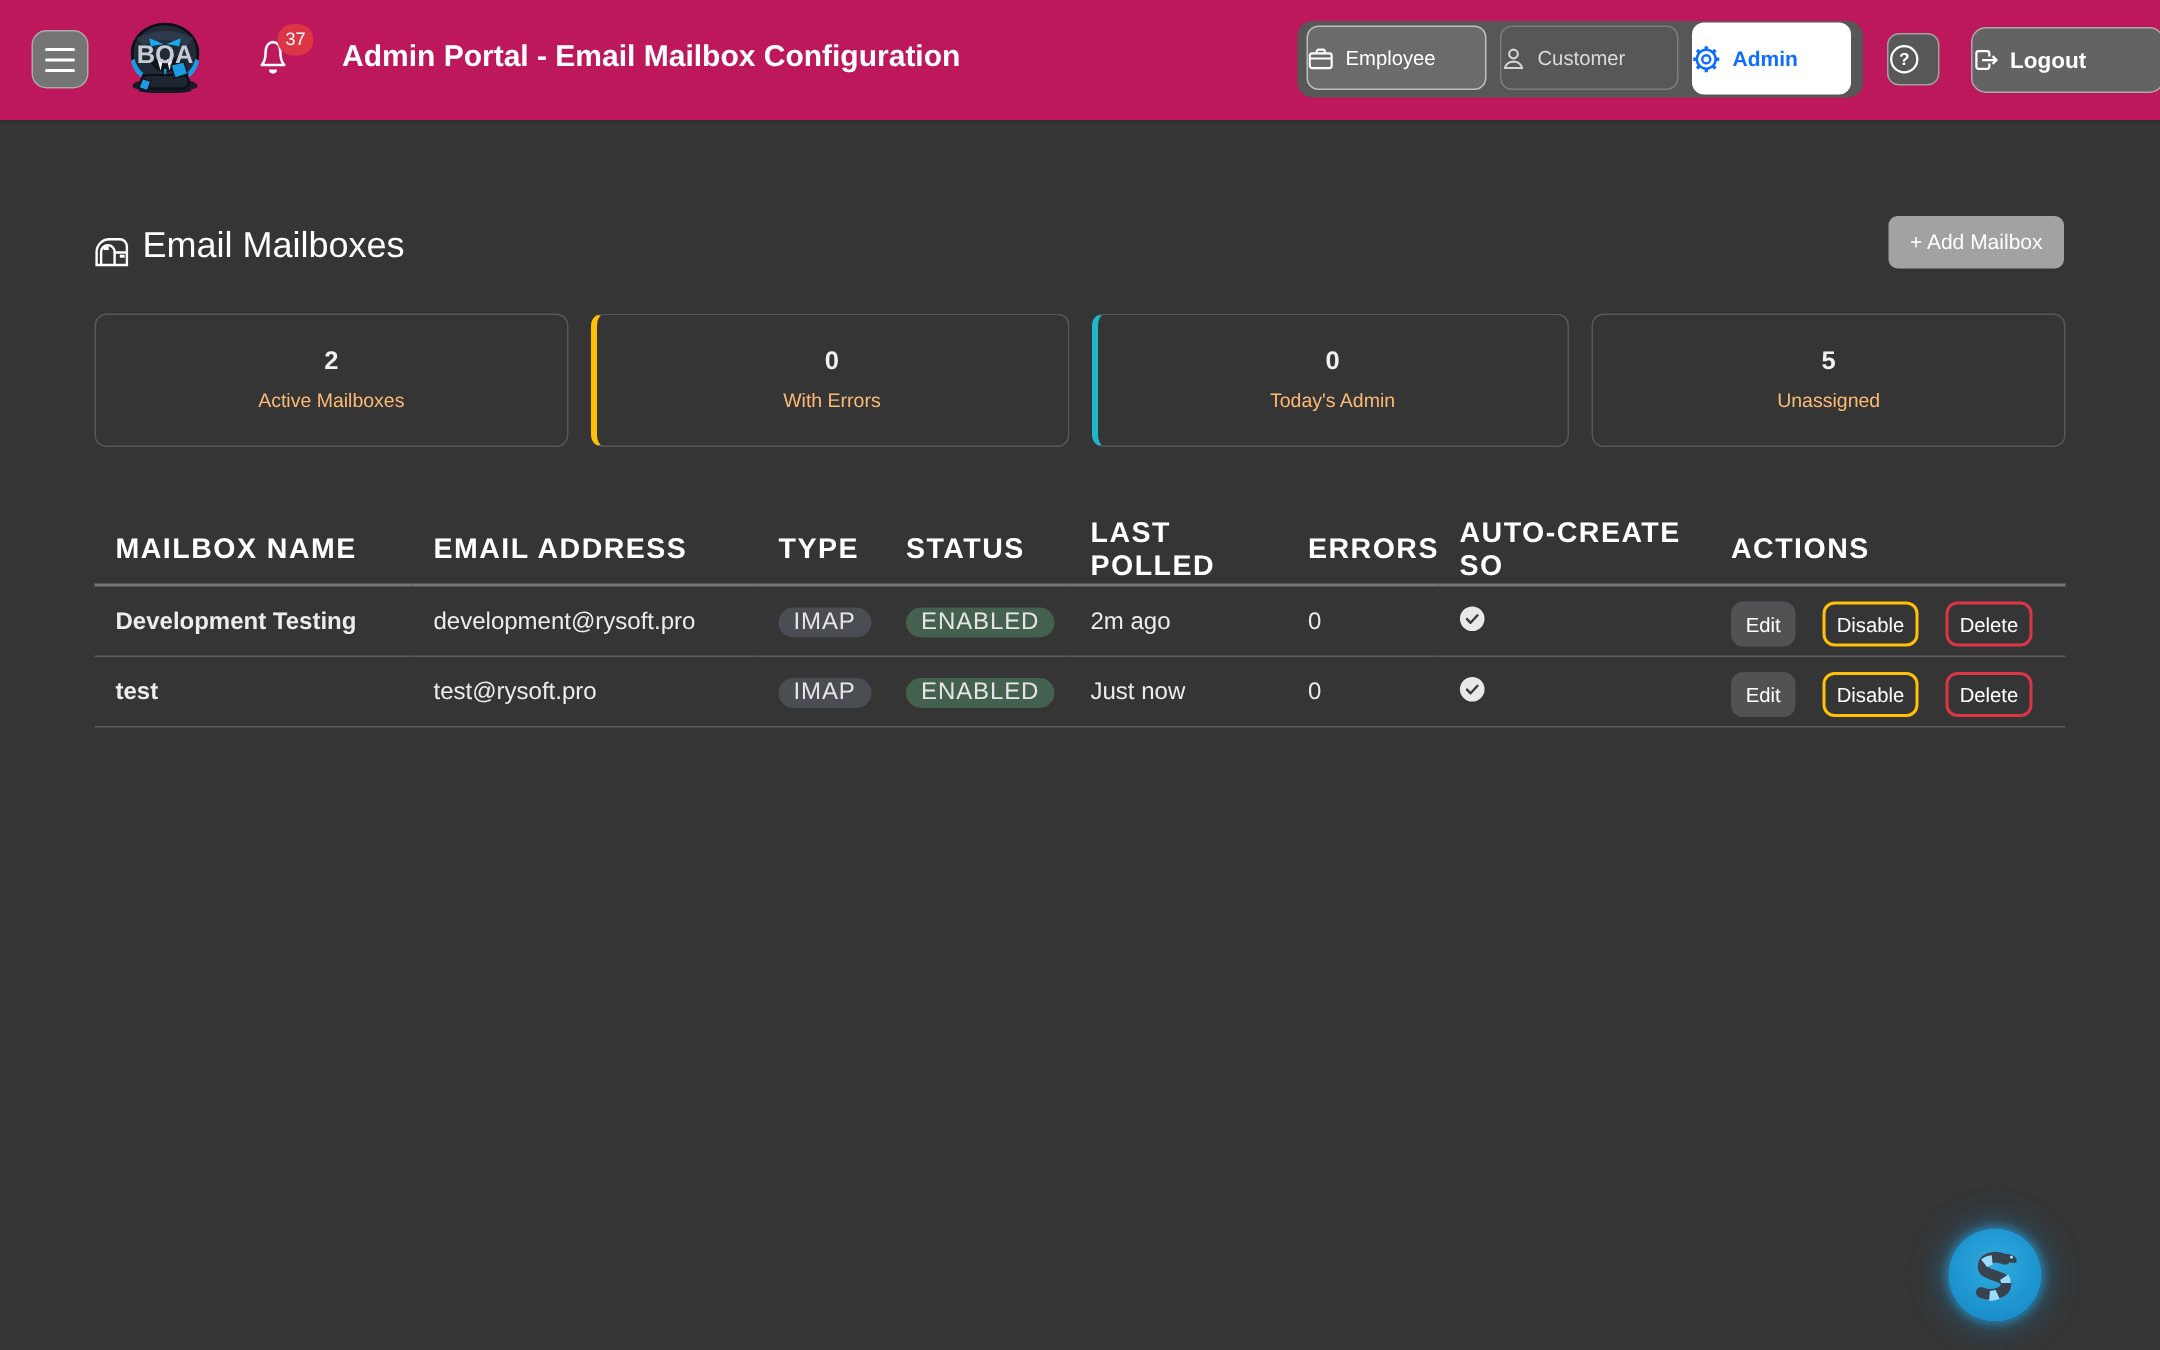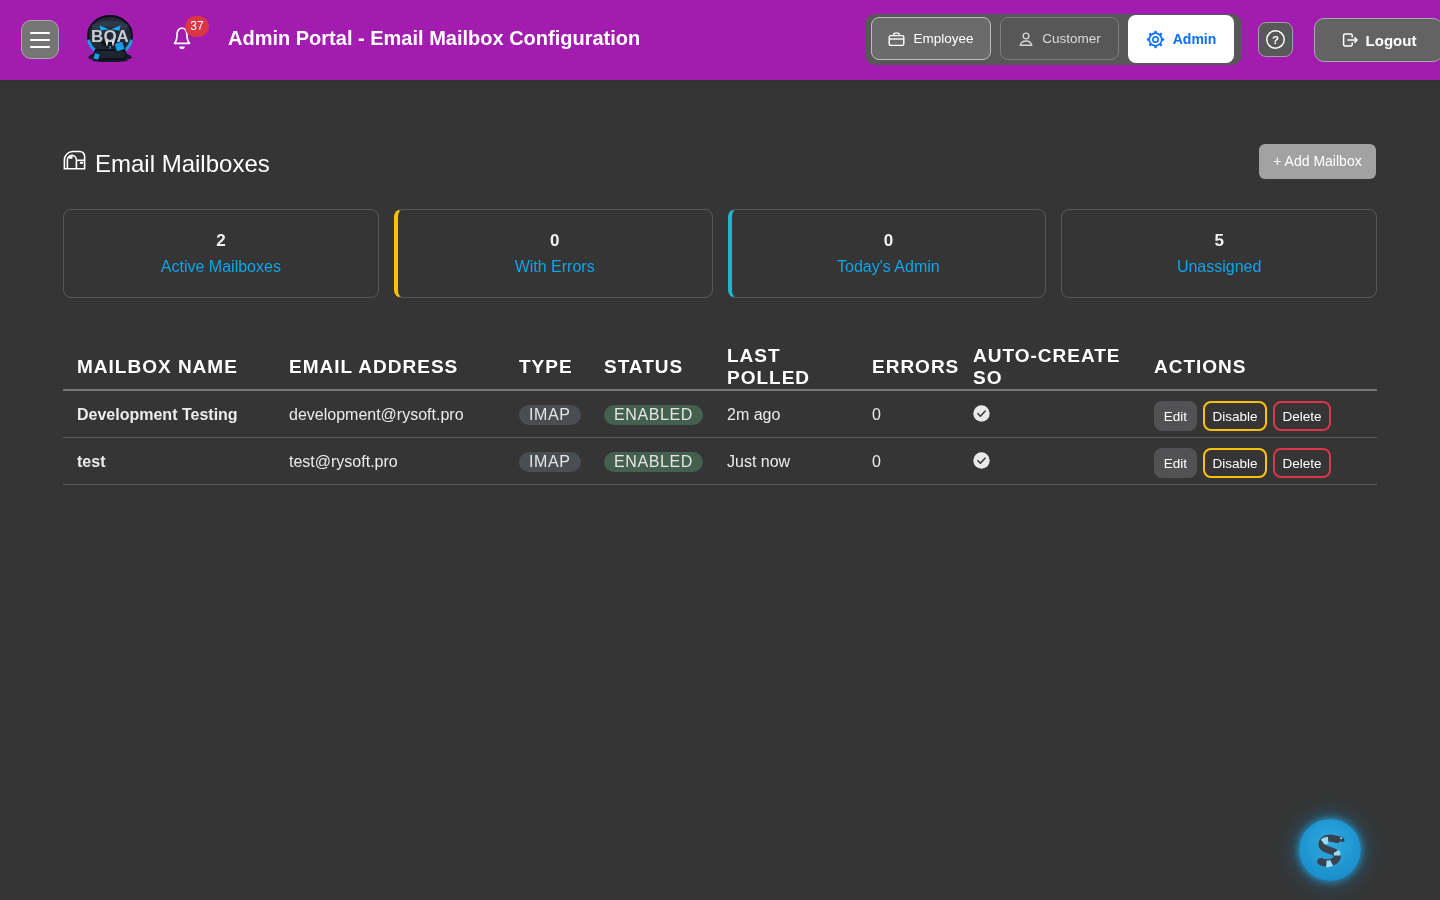--- a/index.html
+++ b/index.html
@@ -1,52 +1,52 @@
 <!DOCTYPE html>
 <html><head>
 <meta charset="utf-8">
 <style>
 *{margin:0;padding:0;box-sizing:border-box}
 html,body{width:1440px;height:900px;overflow:hidden;background:#353535;font-family:"Liberation Sans",sans-serif}
 
-#hdr{position:absolute;left:0;top:0;width:1440px;height:82px;background:#a21caf;border-bottom:2px solid #303030}
+#hdr{position:absolute;left:0;top:0;width:1440px;height:82px;background:#be185d;border-bottom:2px solid #303030}
 #burger{position:absolute;left:21px;top:20px;width:38px;height:39px;background:#757575;border:1px solid #a8a8a8;border-radius:10px}
 #burger i{position:absolute;left:8px;width:20px;height:2.4px;background:#fff;border-radius:2px}
 #burger i:nth-child(1){top:11px}#burger i:nth-child(2){top:18px}#burger i:nth-child(3){top:25px}
 #logo{position:absolute;left:82px;top:14px}
 #bell{position:absolute;left:172px;top:26px}
 #badge{position:absolute;left:185px;top:16px;min-width:24px;height:21px;background:#dc3545;border-radius:11px;color:#fff;font-size:12px;font-weight:normal;text-align:center;line-height:21px;padding:0 2px}
 #title{position:absolute;left:228px;top:28px;font-size:20px;font-weight:bold;color:#fff;line-height:20px}
 #seg{position:absolute;left:865px;top:14px;width:377px;height:51px;background:#575757;border-radius:10px}
-.hbtn{position:absolute;display:flex;align-items:center;justify-content:center;gap:8px;border-radius:8px;font-size:13.5px;color:#fff}
+.hbtn{position:absolute;display:flex;align-items:center;justify-content:flex-start;gap:8px;border-radius:8px;font-size:13.5px;color:#fff}
 #bEmp{left:871px;top:17px;width:120px;height:43px;background:#6b6b6b;border:1px solid #bdbdbd}
 #bCus{left:1000px;top:17px;width:119px;height:43px;background:#575757;border:1px solid #7d7d7d;color:#dadada}
 #bAdm{left:1128px;top:15px;width:106px;height:48px;background:#ffffff;color:#0d6efd;font-weight:bold;font-size:14px}
 #bHelp{left:1258px;top:22px;width:35px;height:35px;background:#585858;border:1px solid #a0a0a0}
 #bOut{left:1314px;top:18px;width:129px;height:44px;background:#636363;border:1px solid #ababab;border-radius:10px;font-weight:bold;font-size:15px}
 
-#hRow{position:absolute;left:63px;top:150px;display:flex;align-items:flex-start;gap:9px}
+#hRow{position:absolute;left:63px;top:150px;display:flex;align-items:flex-end;gap:9px}
 #hRow .txt{font-size:24px;color:#fff;line-height:28px}
 #addBtn{position:absolute;left:1259px;top:144px;width:117px;height:35px;background:#a2a2a2;border-radius:6px;color:#fff;font-size:14px;text-align:center;line-height:35px}
 
 #cards{position:absolute;left:63px;top:209px;width:1314px;display:flex;gap:15px}
 .card{flex:1;height:89px;border:1px solid #575757;border-radius:8px;text-align:center;padding-top:21px}
 .card.warn{border-left:4px solid #ffc107}
 .card.info{border-left:4px solid #20b6cc}
 .card .num{font-size:17px;font-weight:bold;color:#f1f1f1;line-height:20px}
-.card .lbl{font-size:16px;color:#0ea5e9;line-height:20px;margin-top:6px}
+.card .lbl{font-size:13px;color:#fdba74;line-height:20px;margin-top:6px}
 
 #tbl{position:absolute;left:63px;top:345px;width:1314px;border-collapse:collapse;table-layout:fixed}
 #tbl th{height:33px;text-align:left;padding:0 0 0 14px;font-size:19px;font-weight:bold;letter-spacing:1px;color:#fff;border-bottom:2px solid #74767a;vertical-align:middle}
 #tbl td{height:47px;padding:3px 0 0 14px;border-bottom:1px solid #5b5d60;vertical-align:middle;font-size:16px;color:#ececec}
 td.nm{font-weight:bold;color:#f5f5f5}
 .pill{display:inline-block;height:20px;line-height:20px;border-radius:10px;padding:0 10px;font-size:16px;font-weight:normal;letter-spacing:.6px;color:#e5e5e5}
 .pill.gray{background:#4a4d52}
 .pill.green{background:#44604f}
-.acts{display:flex;gap:6px;align-items:center;margin-top:2px}
+.acts{display:flex;gap:18px;align-items:center;margin-top:2px}
 .abtn{height:30px;border-radius:8px;font-size:13.5px;color:#fff;display:flex;align-items:center;justify-content:center;font-family:"Liberation Sans",sans-serif}
 .abtn.edit{background:#525254;width:43px}
 .abtn.dis{background:transparent;border:2px solid #ffc107;width:64px}
 .abtn.del{background:transparent;border:2px solid #dc3545;width:58px}
 
 #chat{position:absolute;left:1299px;top:819px;width:62px;height:62px;border-radius:50%;background:radial-gradient(circle at 50% 40%,#2fabdf 0%,#1b90cd 70%,#1684bf 100%);box-shadow:0 0 7px 1px rgba(40,160,220,.8),0 0 20px 7px rgba(25,135,195,.32);display:flex;align-items:center;justify-content:center}
 </style>
 </head>
 <body>
 <div id="hdr">

